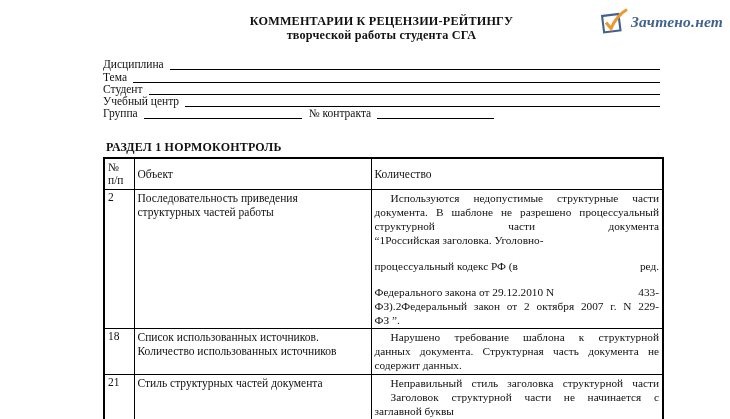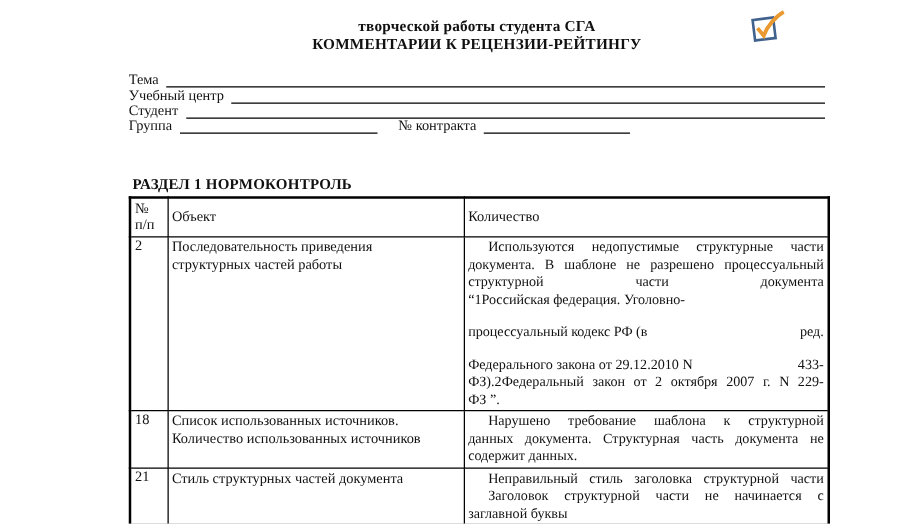--- a/index.html
+++ b/index.html
@@ -50,21 +50,21 @@
     left: 103px; top: 58px;
     width: 557px;
     font-size: 11.5px;
   }
   .frow {
     display: flex;
     align-items: flex-end;
     height: 12.3px;
   }
   .flabel { white-space: nowrap; line-height: 12px; }
-  .flabel2 { white-space: nowrap; line-height: 12px; margin-left: 17px; }
+  .flabel2 { white-space: nowrap; line-height: 12px; margin-left: 7px; }
   .fline {
     border-bottom: 1px solid #000;
     height: 11px;
     flex: 1 1 auto;
     margin-left: 6px;
   }
   .fline.fixed1 { flex: 0 0 158px; }
   .fline.fixed2 { flex: 0 0 117px; }
   .fspacer { flex: 1 1 auto; }
 
@@ -108,44 +108,49 @@
   .cl.jst { text-align: justify; text-align-last: justify; }
   .cl.ind { text-indent: 16px; }
   .cl.split { display: flex; justify-content: space-between; margin-top: 12px; }
 </style>
 </head>
 <body>
 
 <div class="page">
 
   <div class="title-block">
+    <div>КОММЕНТАРИИ К РЕЦЕНЗИИ-РЕЙТИНГУ</div>
     <div>творческой работы студента СГА</div>
-    <div>КОММЕНТАРИИ К РЕЦЕНЗИИ-РЕЙТИНГУ</div>
   </div>
 
   <div class="logo">
     <span>
       <svg width="30" height="29" viewBox="0 0 30 29">
         <rect x="4" y="8" width="16.5" height="16.5" fill="none" stroke="#42628e" stroke-width="2.1" transform="rotate(-7 12 16)"></rect>
         <path d="M7 15.5 L12 21.5 C14.5 14.5 21.5 6 28 2.5" fill="none" stroke="#e9992f" stroke-width="3.1"></path>
       </svg>
     </span>
+    <span class="logo-text">Зачтено.нет</span>
   </div>
 
   <div class="form">
     <div class="frow">
+      <span class="flabel">Дисциплина</span>
+      <span class="fline"></span>
+    </div>
+    <div class="frow">
       <span class="flabel">Тема</span>
       <span class="fline"></span>
     </div>
     <div class="frow">
+      <span class="flabel">Студент</span>
+      <span class="fline"></span>
+    </div>
+    <div class="frow">
       <span class="flabel">Учебный центр</span>
-      <span class="fline"></span>
-    </div>
-    <div class="frow">
-      <span class="flabel">Студент</span>
       <span class="fline"></span>
     </div>
     <div class="frow">
       <span class="flabel">Группа</span>
       <span class="fline fixed1"></span>
       <span class="flabel2">№ контракта</span>
       <span class="fline fixed2"></span>
       <span class="fspacer"></span>
     </div>
   </div>
@@ -173,21 +178,21 @@
         <tr class="r0">
           <td class="c-num">2</td>
           <td class="c-obj">
             <div>Последовательность приведения</div>
             <div>структурных частей работы</div>
           </td>
           <td class="c-com">
             <div class="cl jst ind">Используются недопустимые структурные части</div>
             <div class="cl jst">документа. В шаблоне не разрешено процессуальный</div>
             <div class="cl jst">структурной части документа</div>
-            <div class="cl">“1Российская федерация. Уголовно-</div>
+            <div class="cl">“1Российская заголовка. Уголовно-</div>
             <div class="cl split">
               <span>процессуальный кодекс РФ (в</span>
               <span>ред.</span>
             </div>
             <div class="cl split">
               <span>Федерального закона от 29.12.2010 N</span>
               <span>433-</span>
             </div>
             <div class="cl jst">ФЗ).2Федеральный закон от 2 октября 2007 г. N 229-</div>
             <div class="cl">ФЗ ”.</div>

